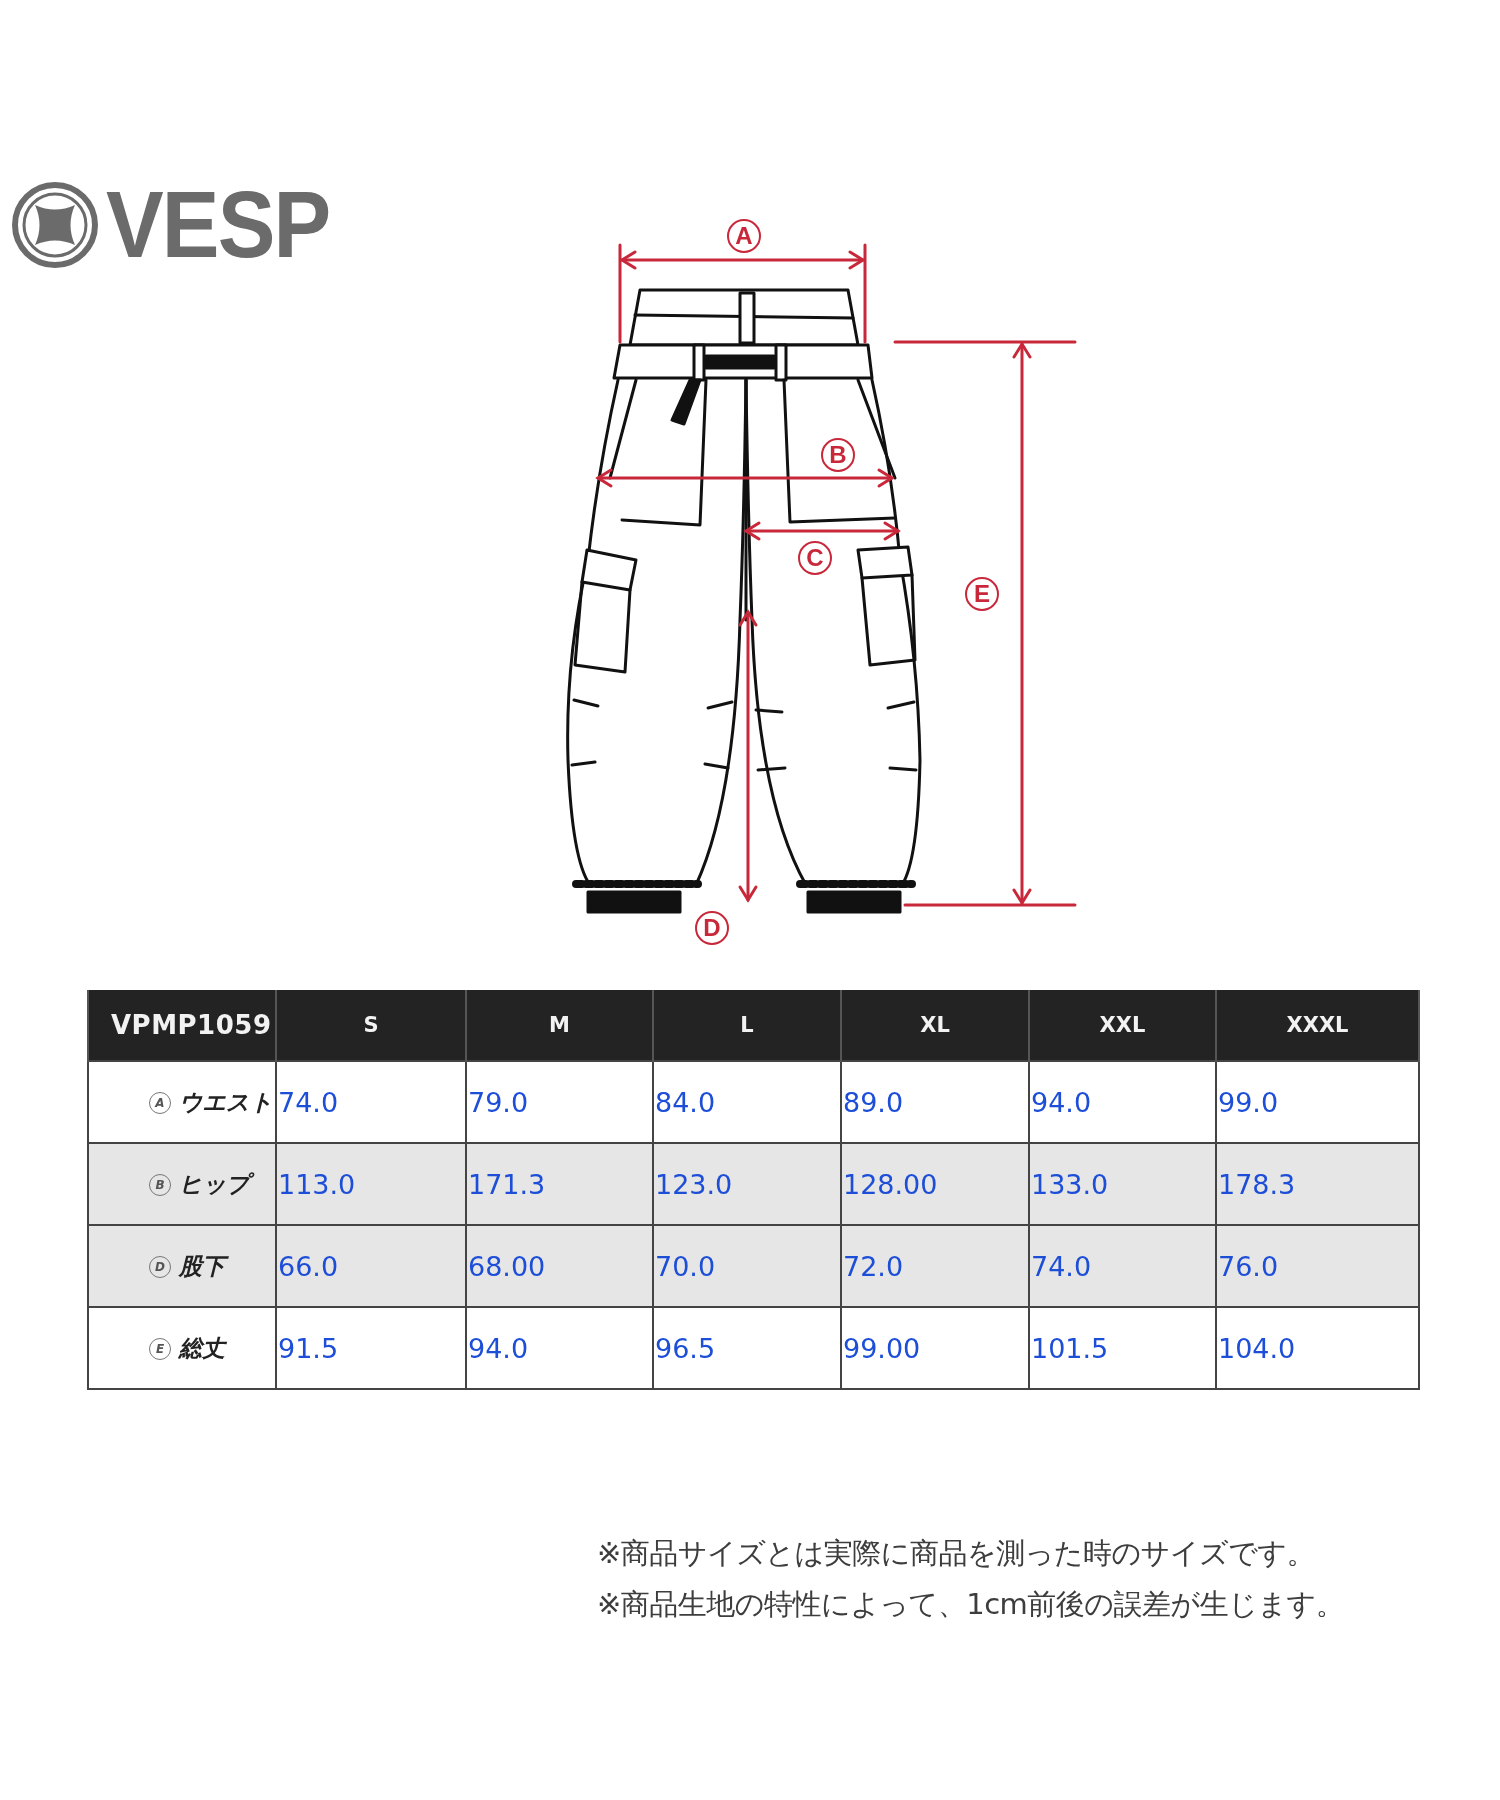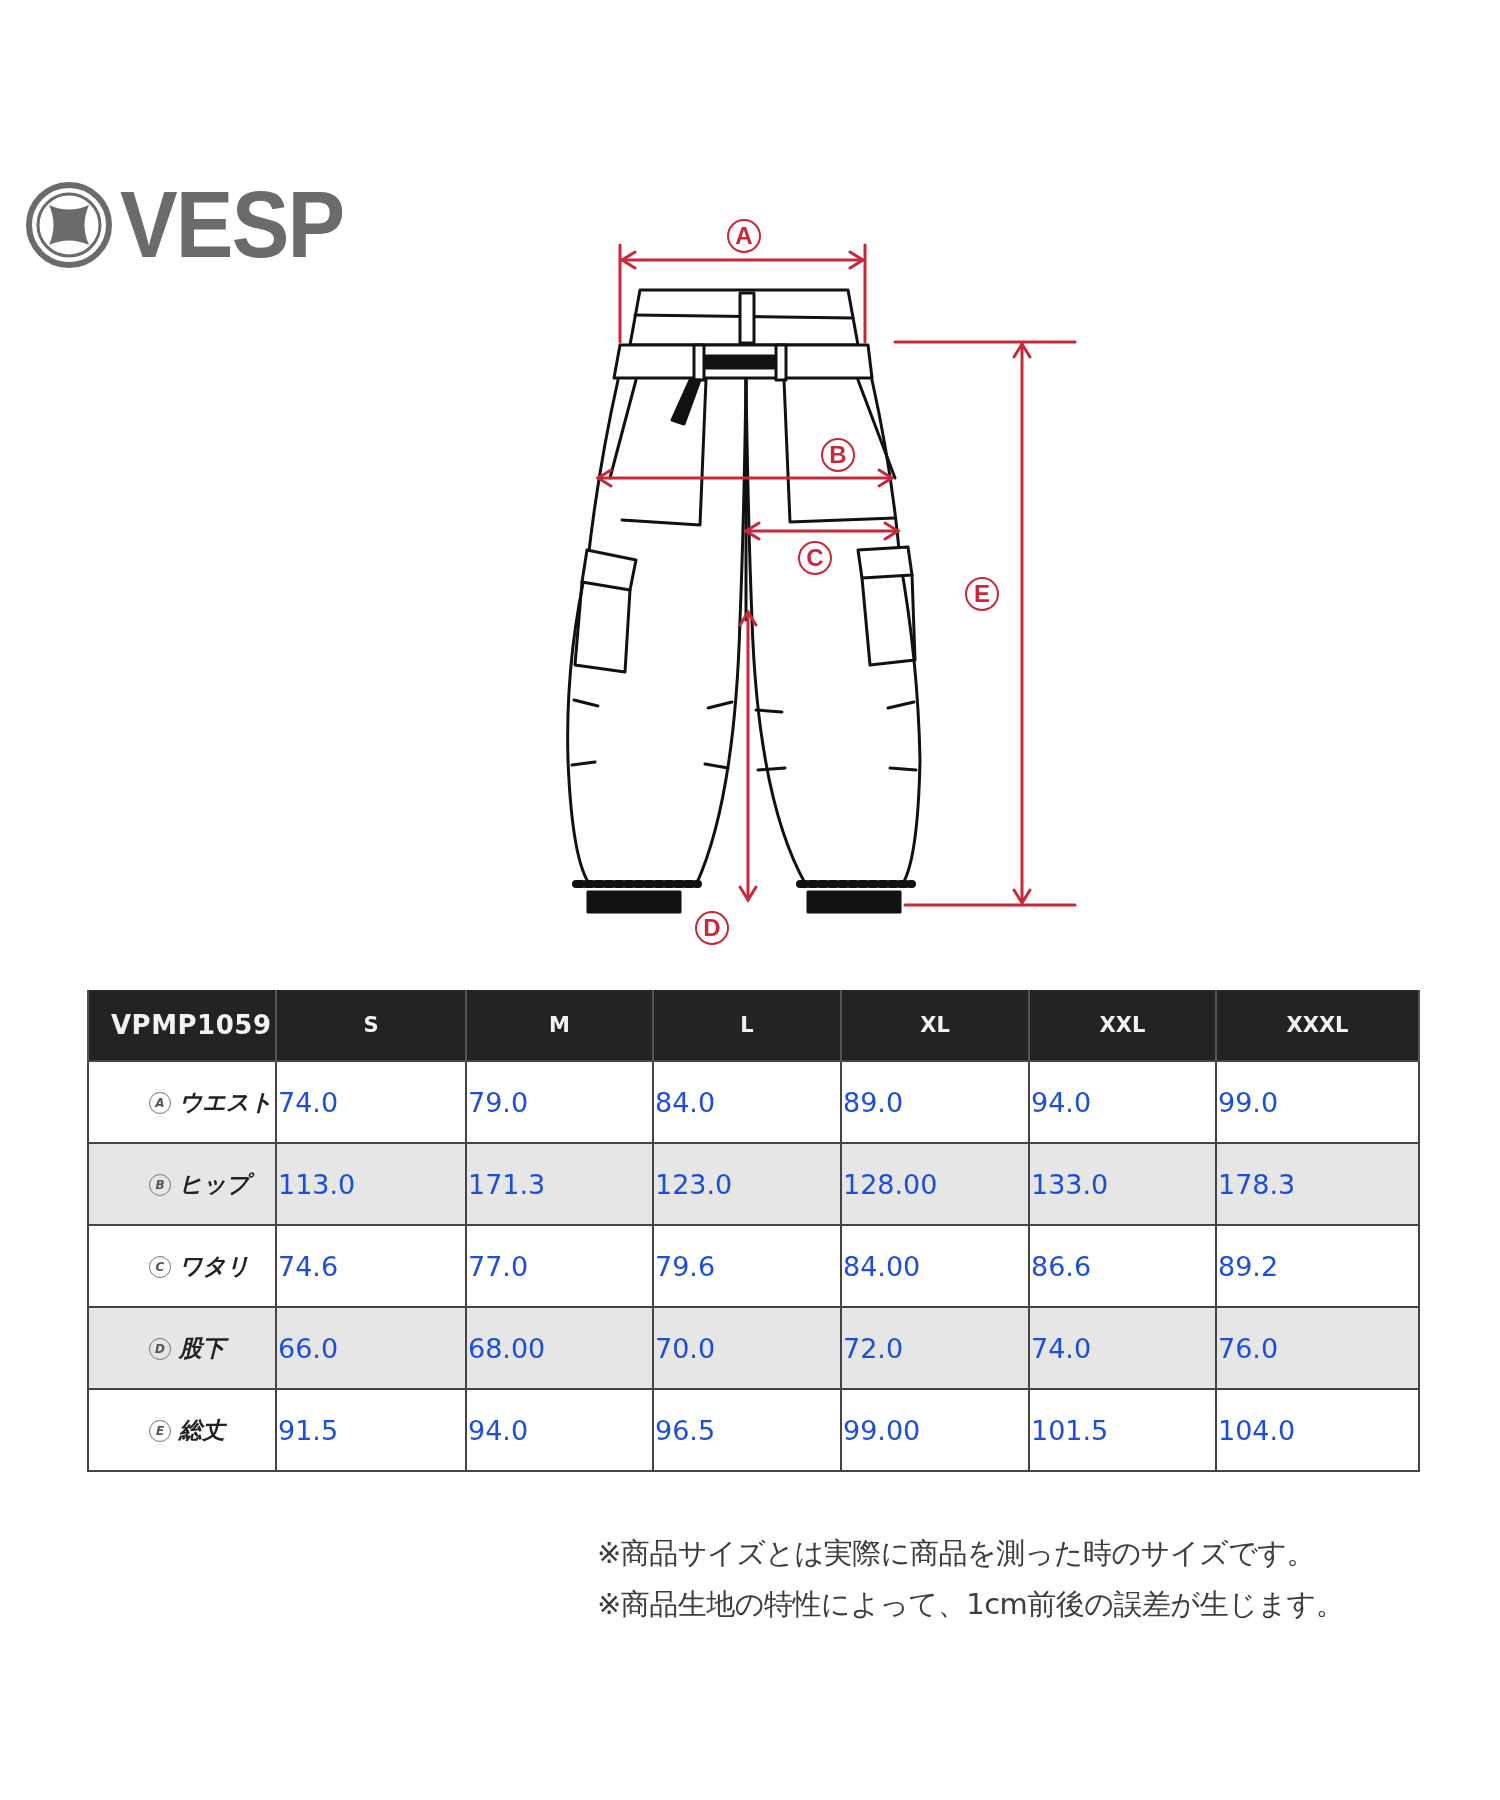--- a/index.html
+++ b/index.html
@@ -1,18 +1,18 @@
 <!DOCTYPE html>
 <html><head>
 <meta charset="utf-8">
 <style>
   html, body { margin: 0; padding: 0; background: #ffffff; }
   body { width: 1500px; height: 1800px; position: relative; overflow: hidden;
          font-family: "DejaVu Sans", "Liberation Sans", sans-serif; color: #333; }
-  .logo { position: absolute; left: 26px; top: 180px; height: 90px; display: flex; align-items: center; }
+  .logo { position: absolute; left: 12px; top: 180px; height: 90px; display: flex; align-items: center; }
   .logo-mark { width: 86px; height: 86px; }
   .logo-text { font-family: "Liberation Sans", "DejaVu Sans", sans-serif; font-weight: 900;
                font-size: 94px; letter-spacing: -2px; color: #6b6b6b; margin-left: 8px;
                transform: scaleX(0.92); transform-origin: left center; line-height: 1; }
   .diagram { position: absolute; left: 0; top: 0; width: 1500px; height: 980px; }
   .mlabel { position: absolute; width: 34px; height: 34px; border: 2.5px solid #c8283a; border-radius: 50%;
             color: #c8283a; font-family: "Liberation Sans", sans-serif; font-weight: 700; font-size: 24px;
             display: flex; align-items: center; justify-content: center; box-sizing: border-box;
             background: #fff; }
   table.size { position: absolute; left: 87px; top: 990px; width: 1331px; border-collapse: collapse;
@@ -153,29 +153,20 @@
     </tr>
     <tr class="alt">
       <td class="rowlabel"><span class="circ">B</span><span>ヒップ</span></td>
       <td>113.0</td>
       <td>171.3</td>
       <td>123.0</td>
       <td>128.00</td>
       <td>133.0</td>
       <td>178.3</td>
     </tr>
-    <tr>
-      <td class="rowlabel"><span class="circ">C</span><span>ワタリ</span></td>
-      <td>74.6</td>
-      <td>77.0</td>
-      <td>79.6</td>
-      <td>84.00</td>
-      <td>86.6</td>
-      <td>89.2</td>
-    </tr>
     <tr class="alt">
       <td class="rowlabel"><span class="circ">D</span><span>股下</span></td>
       <td>66.0</td>
       <td>68.00</td>
       <td>70.0</td>
       <td>72.0</td>
       <td>74.0</td>
       <td>76.0</td>
     </tr>
     <tr>

